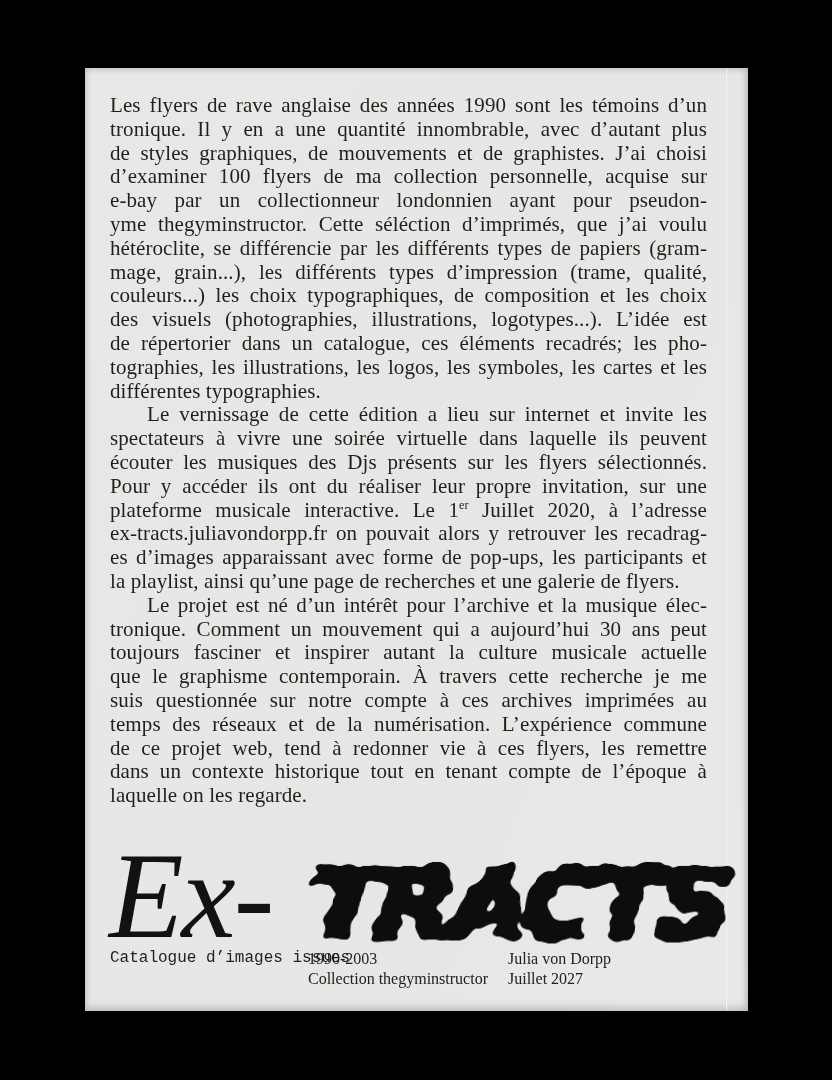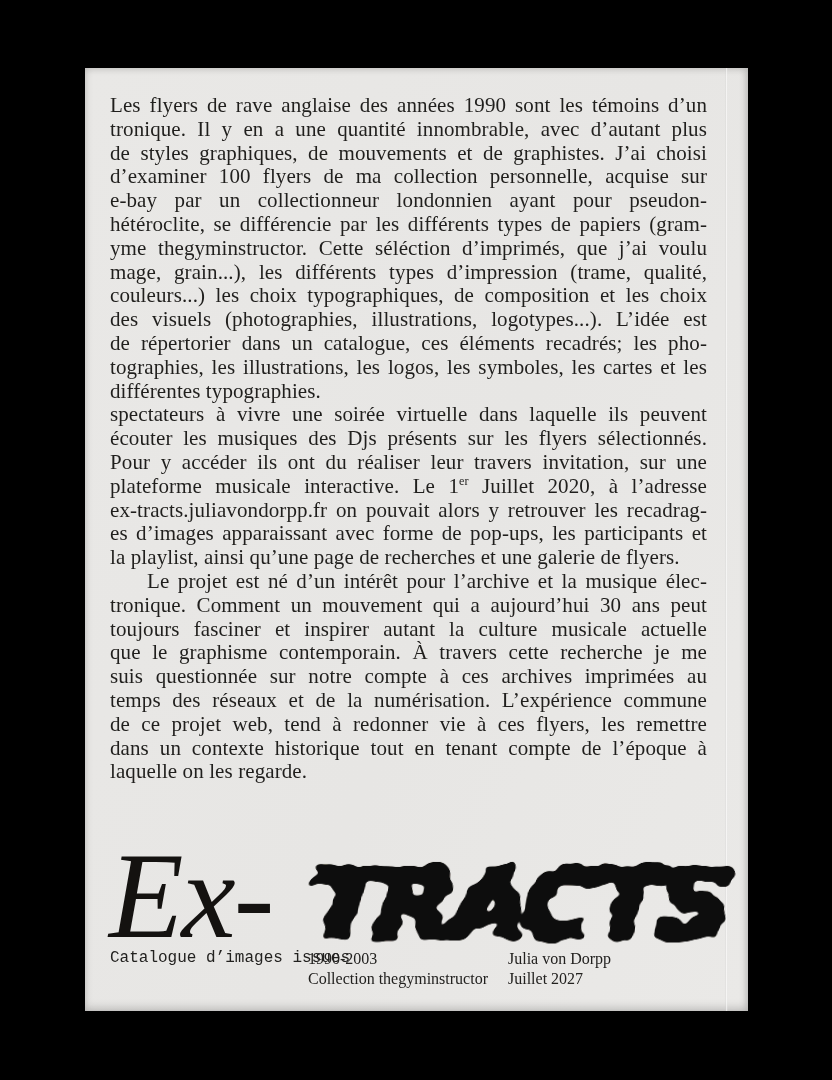--- a/index.html
+++ b/index.html
@@ -99,33 +99,34 @@
   <div class="page">
     <div class="fold-line"></div>
 
     <div class="article">
         <div class="para">
           <div class="line">Les flyers de rave anglaise des années 1990 sont les témoins d’un</div>
           <div class="line">tronique. Il y en a une quantité innombrable, avec d’autant plus</div>
           <div class="line">de styles graphiques, de mouvements et de graphistes. J’ai choisi</div>
           <div class="line">d’examiner 100 flyers de ma collection personnelle, acquise sur</div>
           <div class="line">e-bay par un collectionneur londonnien ayant pour pseudon-</div>
+          <div class="line">yme thegyminstructor. Cette séléction d’imprimés, que j’ai voulu</div>
           <div class="line">hétéroclite, se différencie par les différents types de papiers (gram-</div>
-          <div class="line">yme thegyminstructor. Cette séléction d’imprimés, que j’ai voulu</div>
           <div class="line">mage, grain...), les différents types d’impression (trame, qualité,</div>
           <div class="line">couleurs...) les choix typographiques, de composition et les choix</div>
           <div class="line">des visuels (photographies, illustrations, logotypes...). L’idée est</div>
           <div class="line">de répertorier dans un catalogue, ces éléments recadrés; les pho-</div>
           <div class="line">tographies, les illustrations, les logos, les symboles, les cartes et les</div>
           <div class="line last">différentes typographies.</div>
         </div>
         <div class="para">
+          <div class="line indent">Le vernissage de cette édition a lieu sur internet et invite les</div>
           <div class="line">spectateurs à vivre une soirée virtuelle dans laquelle ils peuvent</div>
           <div class="line">écouter les musiques des Djs présents sur les flyers sélectionnés.</div>
-          <div class="line">Pour y accéder ils ont du réaliser leur travers invitation, sur une</div>
+          <div class="line">Pour y accéder ils ont du réaliser leur propre invitation, sur une</div>
           <div class="line">plateforme musicale interactive. Le 1<sup>er</sup> Juillet 2020, à l’adresse</div>
           <div class="line">ex-tracts.juliavondorpp.fr on pouvait alors y retrouver les recadrag-</div>
           <div class="line">es d’images apparaissant avec forme de pop-ups, les participants et</div>
           <div class="line last">la playlist, ainsi qu’une page de recherches et une galerie de flyers.</div>
         </div>
         <div class="para">
           <div class="line indent">Le projet est né d’un intérêt pour l’archive et la musique élec-</div>
           <div class="line">tronique. Comment un mouvement qui a aujourd’hui 30 ans peut</div>
           <div class="line">toujours fasciner et inspirer autant la culture musicale actuelle</div>
           <div class="line">que le graphisme contemporain. À travers cette recherche je me</div>

